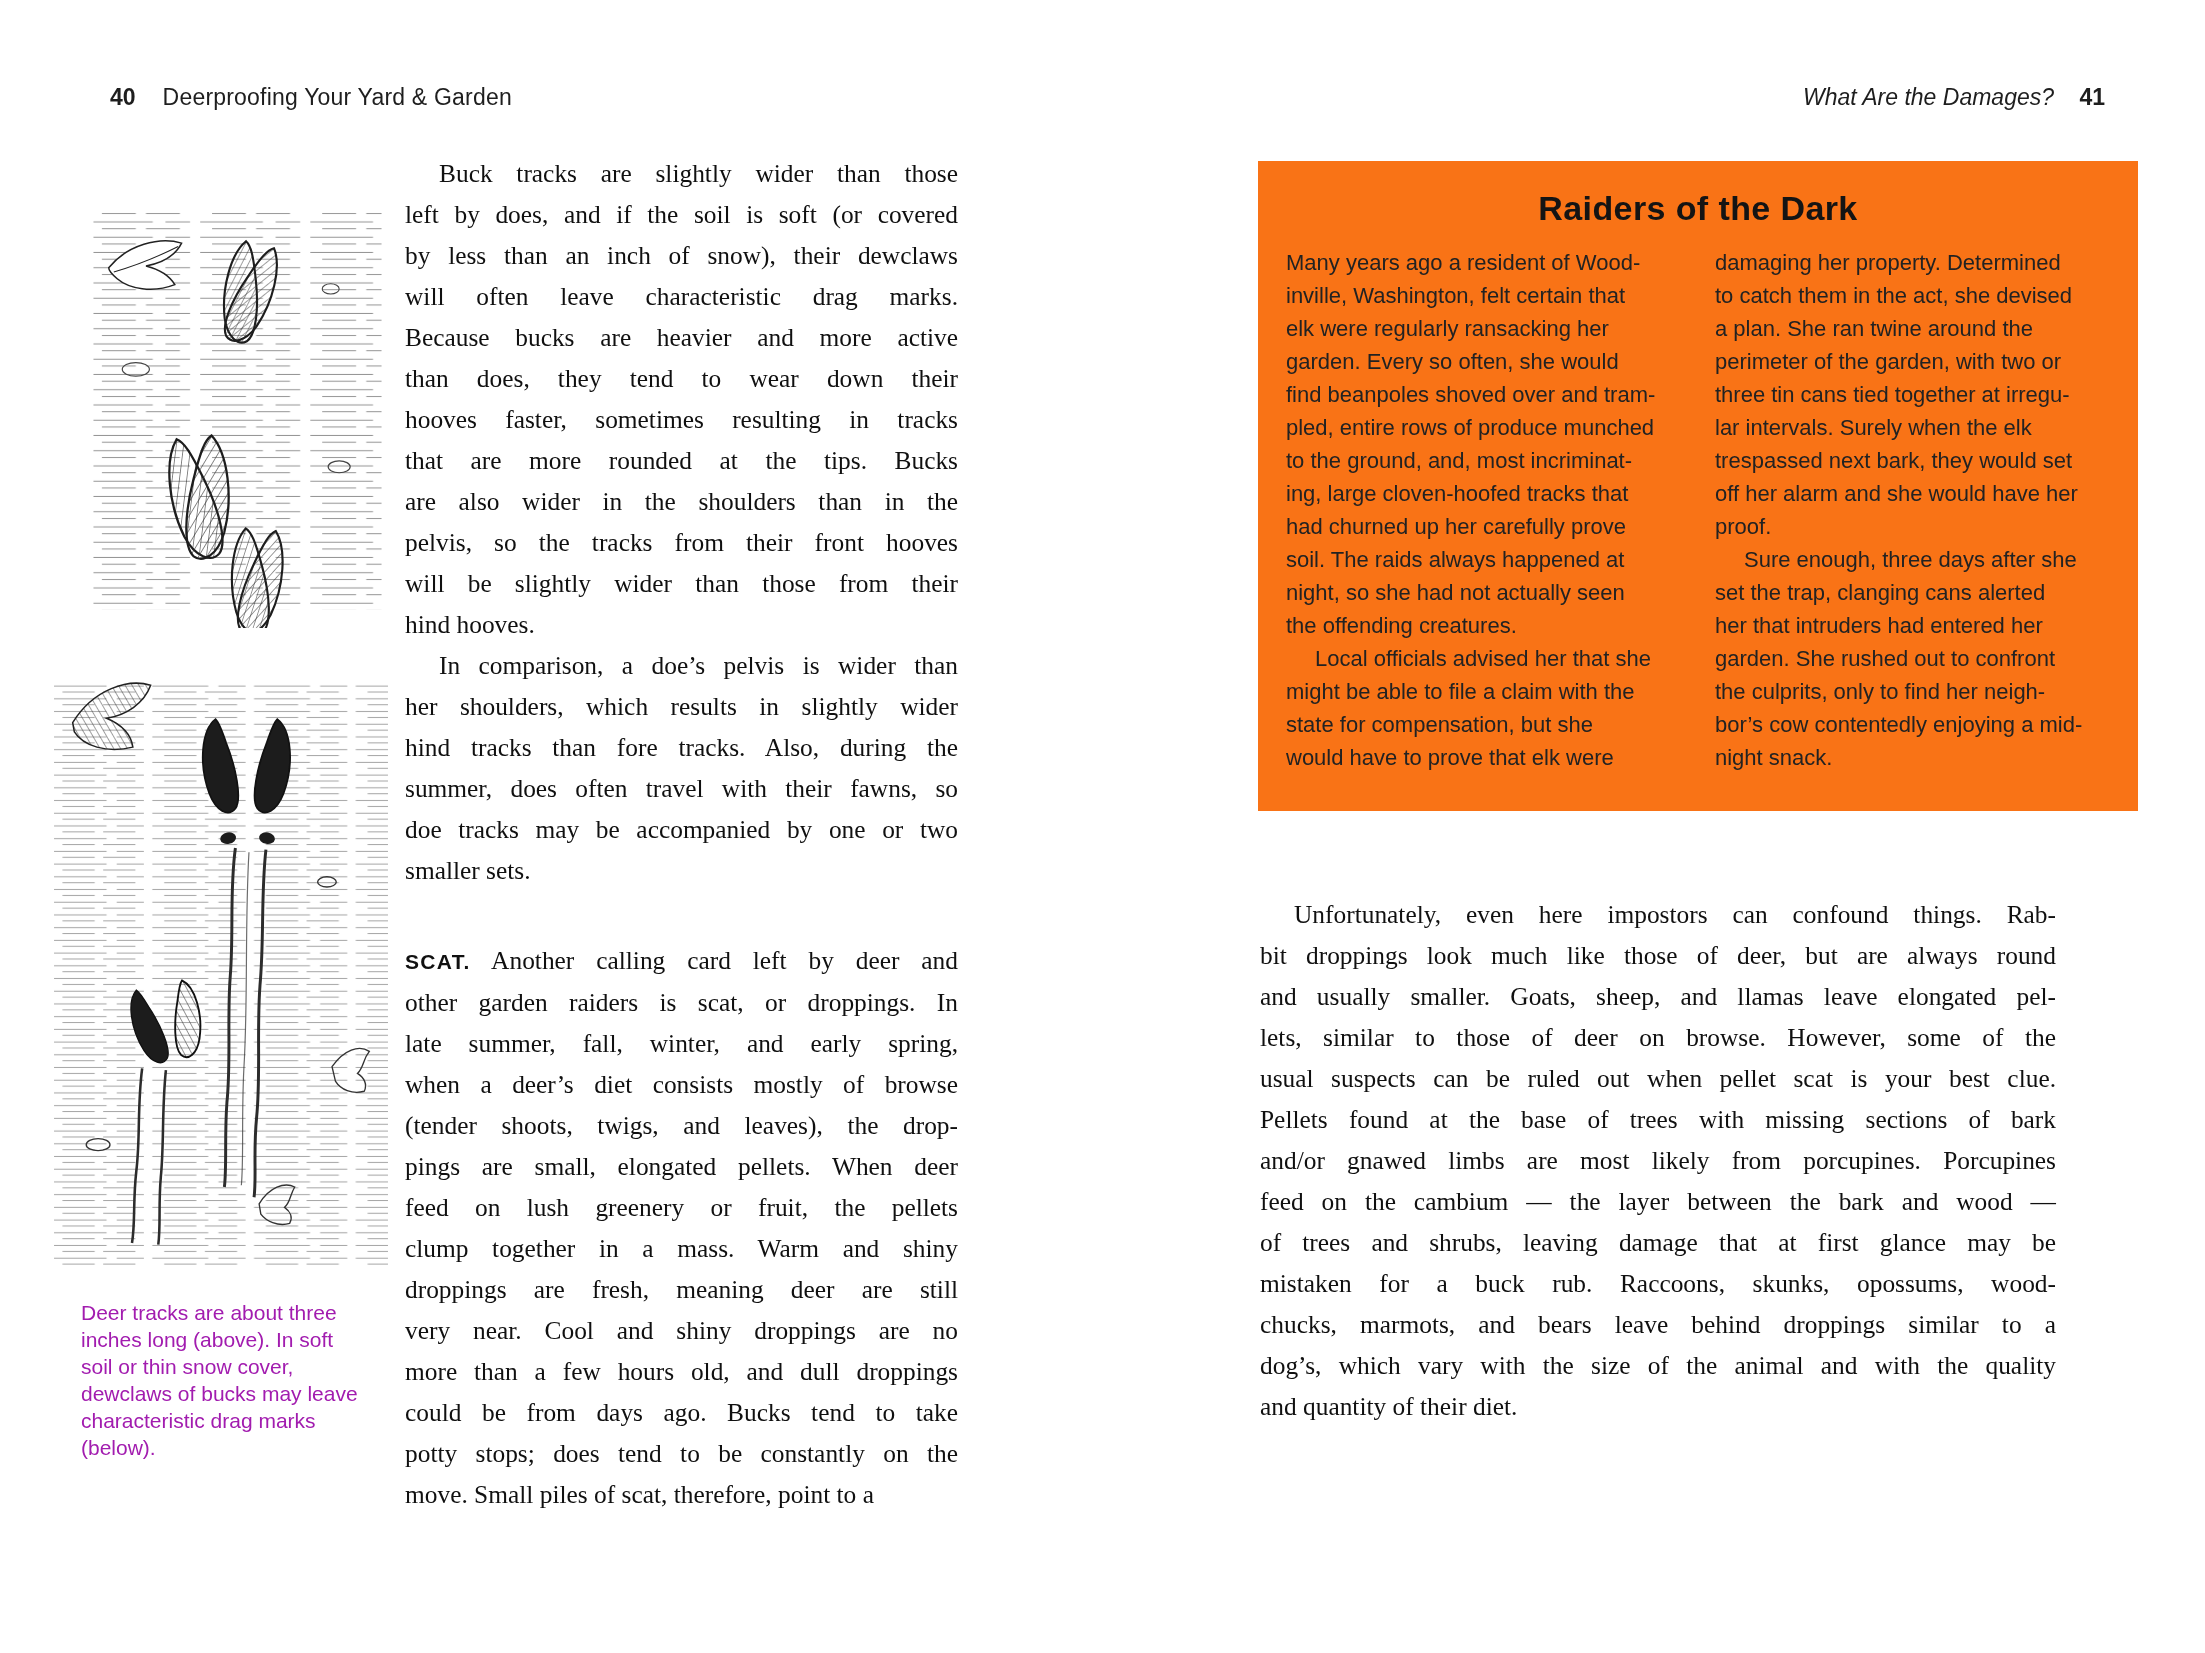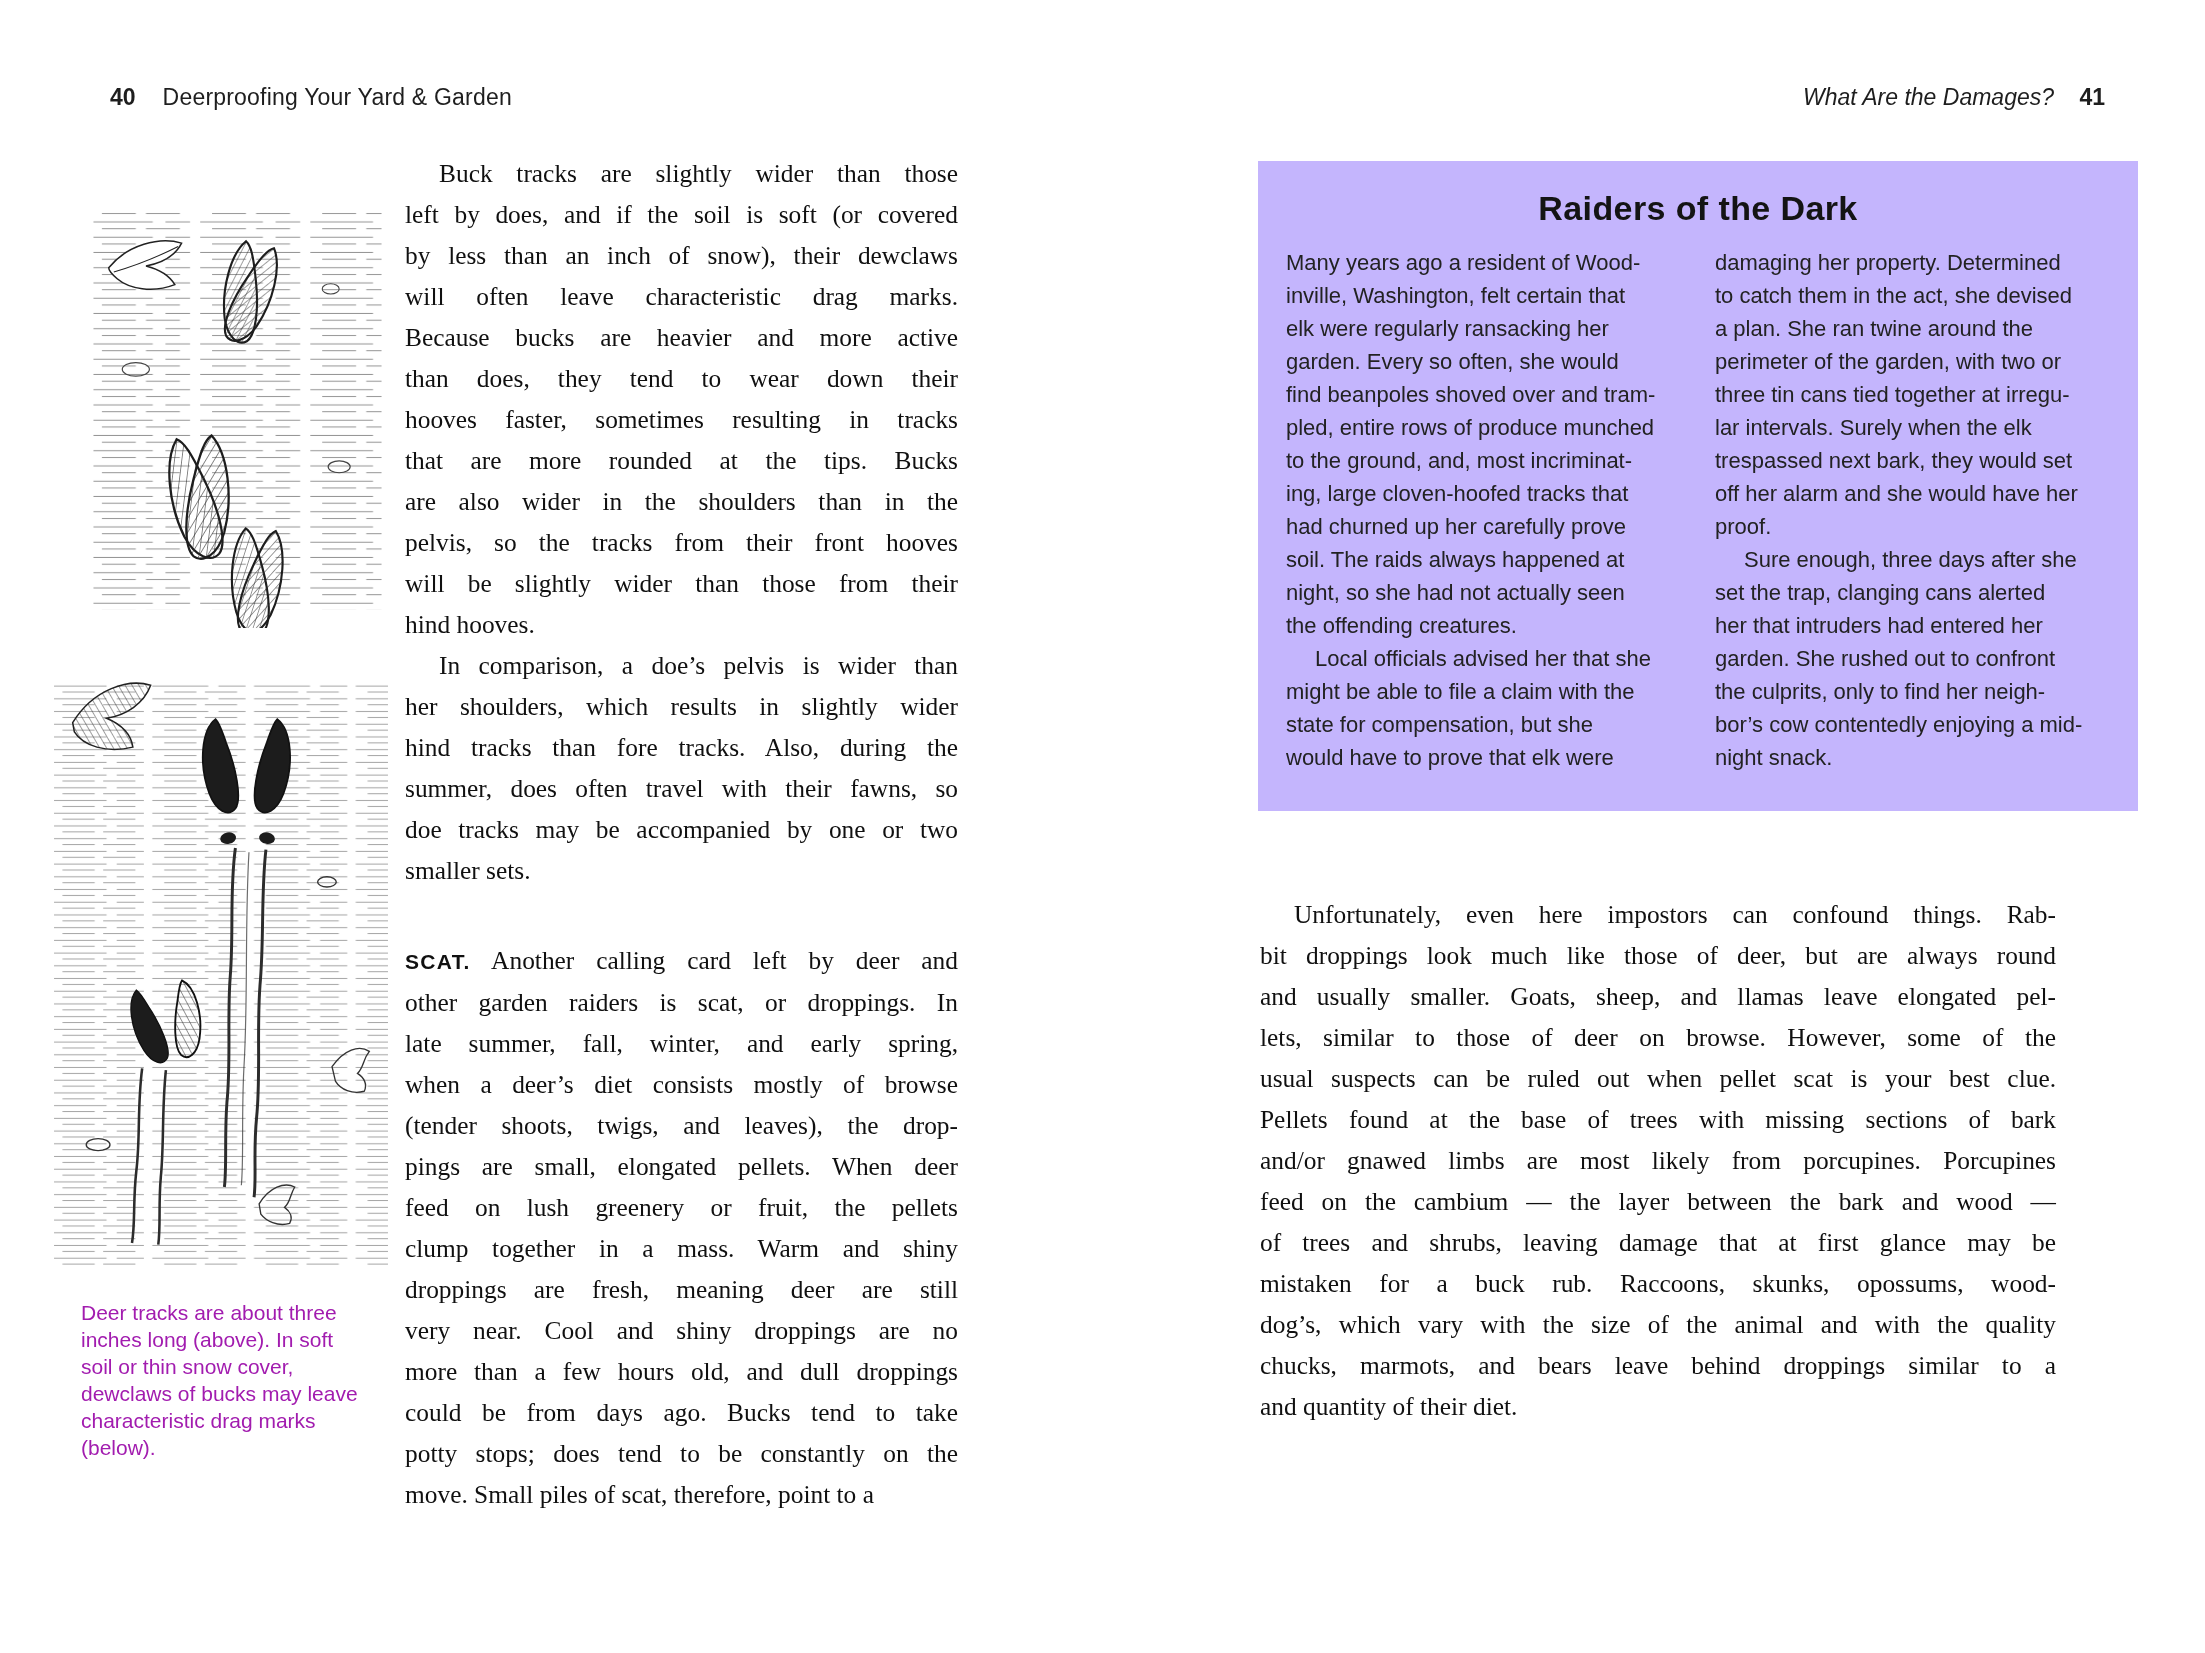--- a/index.html
+++ b/index.html
@@ -25,21 +25,21 @@
   .tline.ind{text-indent:34px;}
 
   .body-serif{font-size:25.4px;line-height:41px;color:#101010;}
   .left-body{left:405px;top:153px;width:553px;}
   .right-body{left:1260px;top:894px;width:796px;}
 
   .lead{font-family:"Liberation Sans", sans-serif;font-weight:bold;font-size:21px;
         letter-spacing:1.3px;}
 
   
-  .sidebar{position:absolute;left:1258px;top:161px;width:880px;height:650px;background:#c4b5fd;}
+  .sidebar{position:absolute;left:1258px;top:161px;width:880px;height:650px;background:#f97316;}
   .sidebar-title{margin-top:29px;text-align:center;font-family:"Liberation Sans", sans-serif;
                  font-weight:bold;font-size:34px;line-height:36px;letter-spacing:0.4px;color:#141414;}
   .sidebar-col{position:absolute;top:85px;width:411px;font-family:"Liberation Sans", sans-serif;
                font-size:22px;line-height:33px;color:#222222;}
   .sidebar-col .tline.ind{text-indent:29px;}
   .col-1{left:28px;}
   .col-2{left:457px;}
 
   
   .caption{left:81px;top:1299px;width:288px;font-family:"Liberation Sans", sans-serif;
@@ -251,20 +251,20 @@
         <div class="tline j ind">Unfortunately, even here impostors can confound things. Rab-</div>
         <div class="tline j">bit droppings look much like those of deer, but are always round</div>
         <div class="tline j">and usually smaller. Goats, sheep, and llamas leave elongated pel-</div>
         <div class="tline j">lets, similar to those of deer on browse. However, some of the</div>
         <div class="tline j">usual suspects can be ruled out when pellet scat is your best clue.</div>
         <div class="tline j">Pellets found at the base of trees with missing sections of bark</div>
         <div class="tline j">and/or gnawed limbs are most likely from porcupines. Porcupines</div>
         <div class="tline j">feed on the cambium — the layer between the bark and wood —</div>
         <div class="tline j">of trees and shrubs, leaving damage that at first glance may be</div>
         <div class="tline j">mistaken for a buck rub. Raccoons, skunks, opossums, wood-</div>
+        <div class="tline j">chucks, marmots, and bears leave behind droppings similar to a</div>
         <div class="tline j">dog’s, which vary with the size of the animal and with the quality</div>
-        <div class="tline j">chucks, marmots, and bears leave behind droppings similar to a</div>
         <div class="tline j last">and quantity of their diet.</div>
       </div>
     </div>
 
 </div>
 
 
 </body></html>

